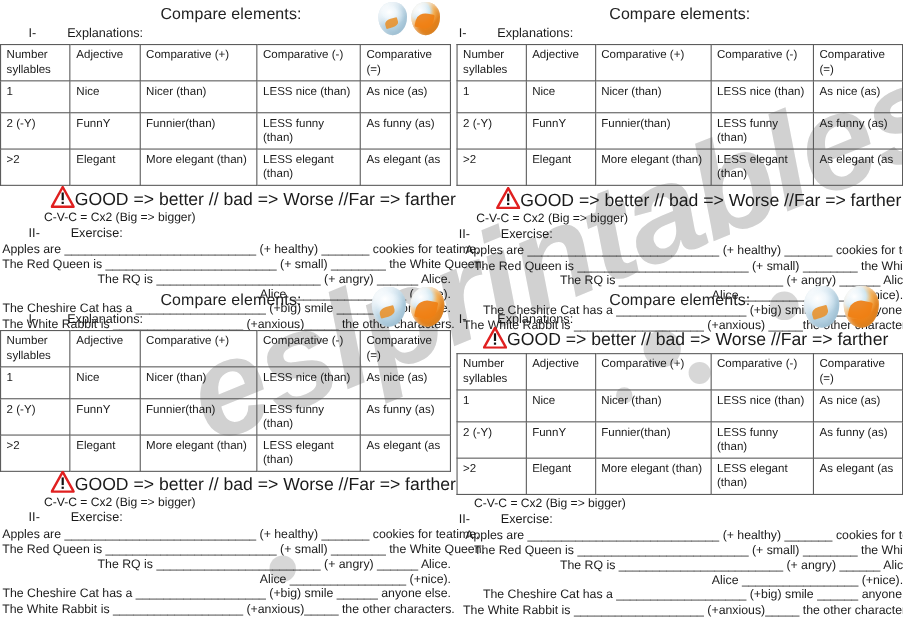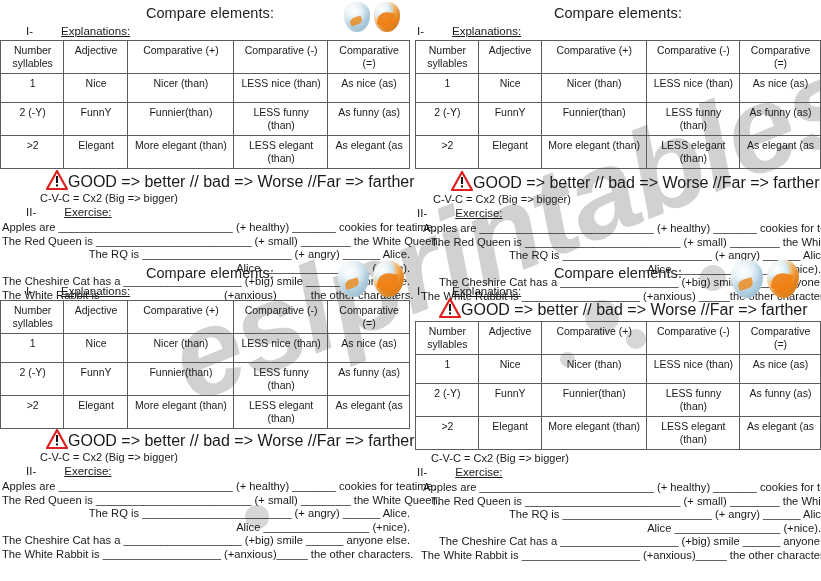--- a/index.html
+++ b/index.html
@@ -65,35 +65,34 @@
   .bowl-b{right:0;background:
       radial-gradient(ellipse 70% 55% at 30% 25%, #ffffff 0%, #e8f3f9 30%, #cfe6f0 48%, #f6b35a 70%, #ef8318 100%);
       box-shadow:inset -2px -3px 6px rgba(180,120,40,.4), inset 2px 2px 4px rgba(255,255,255,.85);}
   .fish{position:absolute;border-radius:50% 10% 50% 10%;}
   .fish-a{left:22%;top:50%;width:46%;height:26%;background:#e8922f;transform:rotate(-16deg);opacity:.9;}
   .fish-b{left:16%;top:34%;width:62%;height:46%;background:#ef7f14;border-radius:60% 8% 60% 8%;transform:rotate(12deg);opacity:.92;}
 
   
   .sect{font-size:11.5px;line-height:15px;white-space:nowrap;}
   .sect .num{display:inline-block;}
-  .sect .lab{text-decoration:underline;}
+  .sect .lab{}
   .p-tl .sect, .p-bl .sect{padding-left:26px;}
   .p-tl .sect .lab, .p-bl .sect .lab{margin-left:28px;}
   .p-tr .sect, .p-br .sect{padding-left:2px;}
   .p-tr .sect .lab, .p-br .sect .lab{margin-left:28px;}
 
   
   table.cmp{
     border-collapse:collapse;
     width:100%;
     font-size:10.5px;
     line-height:13px;
     table-layout:fixed;
     background:transparent;
-    text-align:center;
   }
   table.cmp td{
     border:1px solid #5c5c5c;
     padding:3px 4px 3px 5px;
     vertical-align:top;
     color:#1a1a1a;
   }
   table.cmp tr.r-head td{height:26px;}
   table.cmp tr.r1 td{height:22px;}
   table.cmp tr.r2 td{height:15px;}

